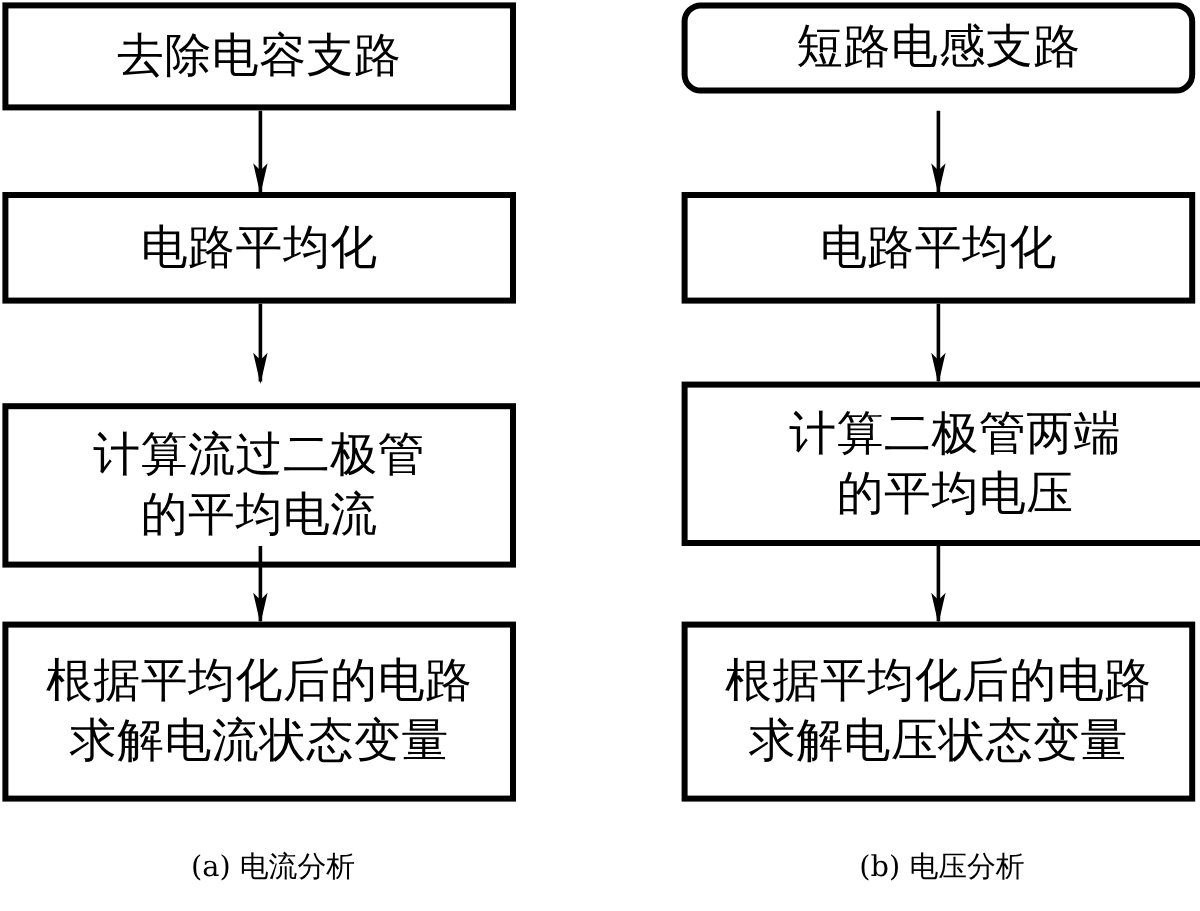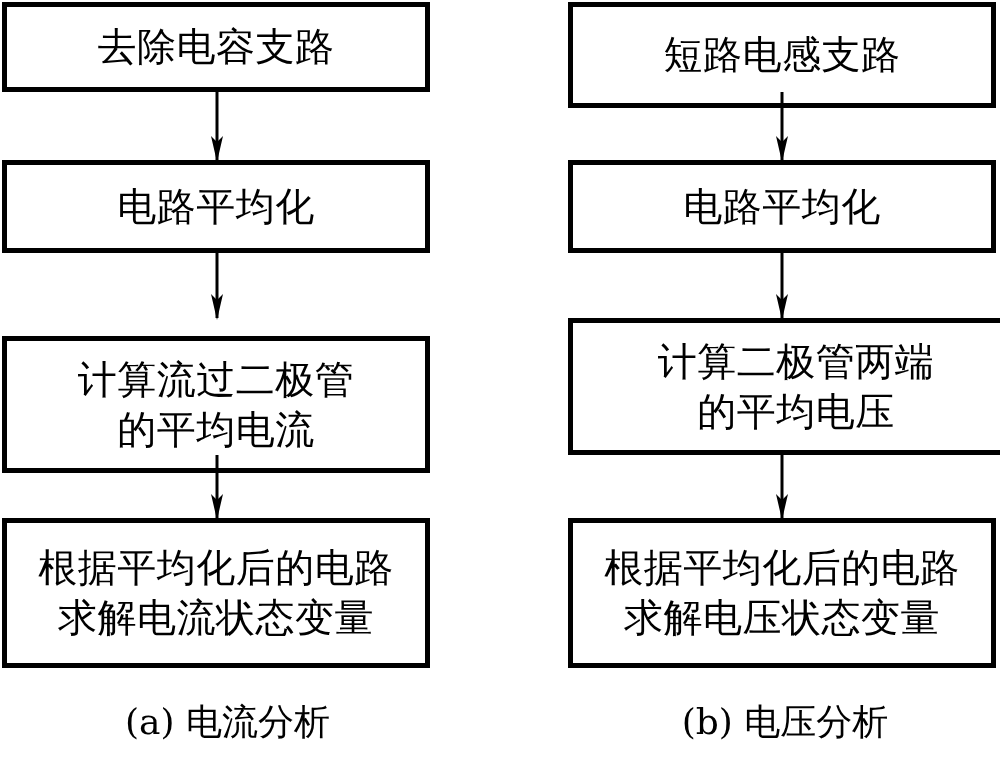--- a/index.html
+++ b/index.html
@@ -44,21 +44,21 @@
     font-weight: 400;
   }
 
   
   .col-left .n1 { left: 2px; top: 2px;   width: 428px; height: 90px;  }
   .col-left .n2 { left: 2px; top: 160px; width: 428px; height: 93px;  }
   .col-left .n3 { left: 2px; top: 336px; width: 428px; height: 137px; }
   .col-left .n4 { left: 2px; top: 518px; width: 428px; height: 150px; }
 
   
-  .col-right .n1 { left: 3px; top: 2px;   width: 428px; height: 106px;  }
+  .col-right .n1 { left: 3px; top: 2px;   width: 428px; height: 76px; border-radius: 16px;  }
   .col-right .n2 { left: 3px; top: 160px; width: 428px; height: 93px;  }
   .col-right .n3 { left: 3px; top: 318px; width: 456px; height: 137px; }
   .col-right .n4 { left: 3px; top: 518px; width: 428px; height: 150px; }
 
   .arrow {
     position: absolute;
     width: 30px;
     margin-left: -15px;
   }
   .col-left  .arrow { left: 217px; }
@@ -66,21 +66,21 @@
 
   .a1 { top: 92px;  height: 70px; }
   .a2 { top: 253px; height: 67px; }
   .a3 { top: 455px; height: 65px; }
 
   .arrow svg { display: block; width: 30px; height: 100%; }
 
   .caption {
     position: absolute;
     font-family: "DejaVu Serif", "Liberation Serif", serif;
-    font-size: 36px;
+    font-size: 24px;
     line-height: 44px;
     color: #000000;
     text-align: center;
     white-space: nowrap;
   }
   .cap-a { left: 0px;   top: 700px; width: 455px; }
   .cap-b { left: 560px; top: 700px; width: 450px; }
 </style>
 </head>
 <body>

